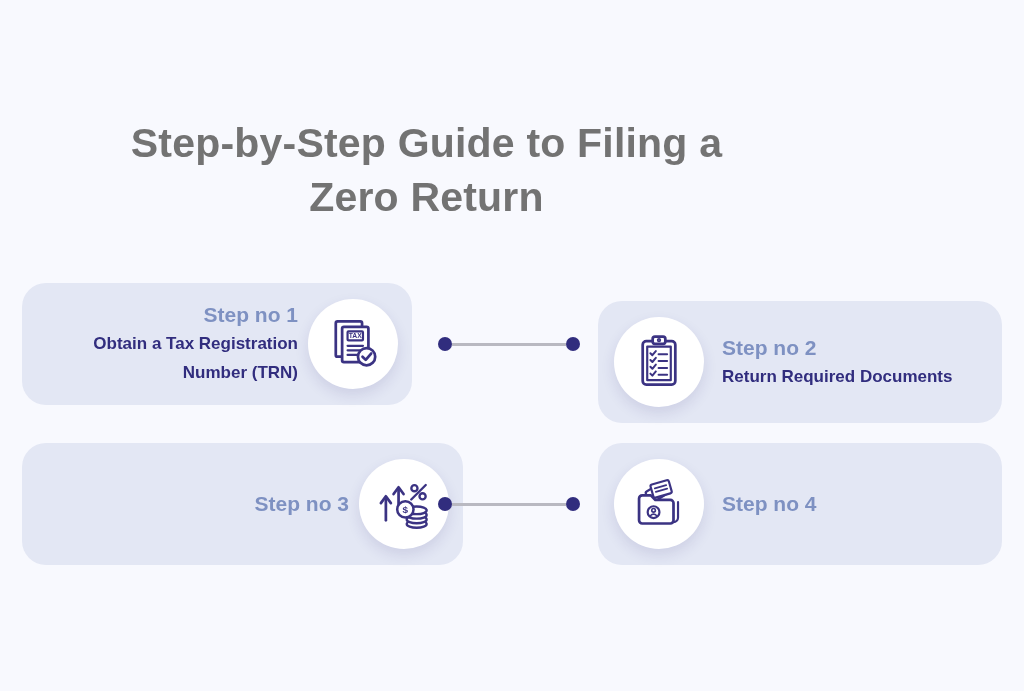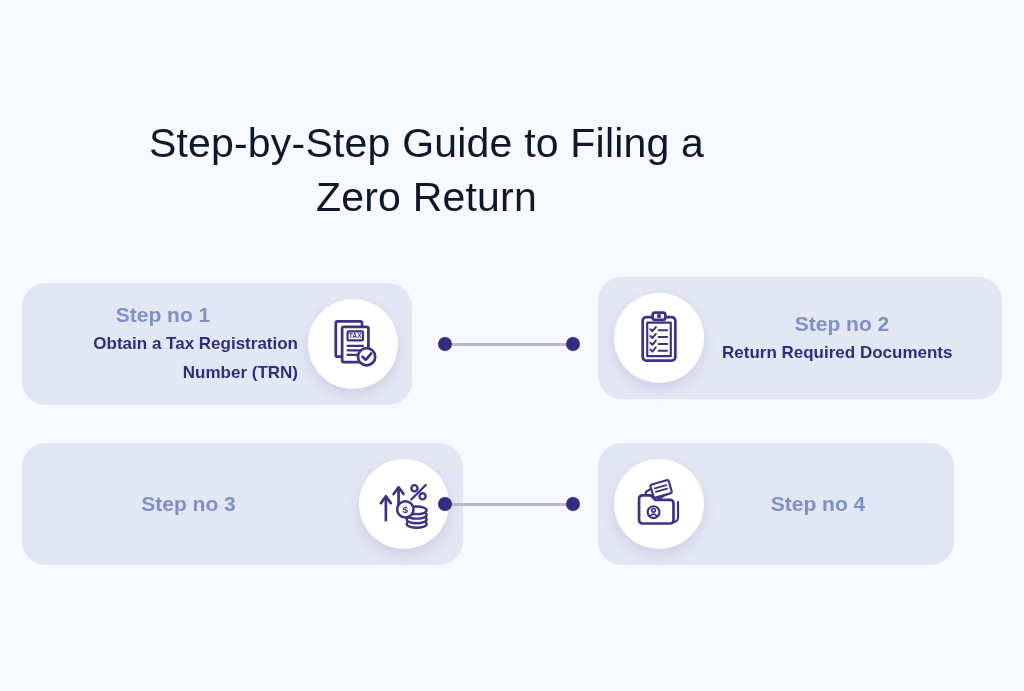--- a/index.html
+++ b/index.html
@@ -9,62 +9,61 @@
     background:#f8f9fe;
     position:relative;
     overflow:hidden;
   }
   .canvas { position:absolute; inset:0; width:1024px; height:691px; }
 
   
   .title {
     position:absolute; top:116px; left:0; width:853px;
     text-align:center;
-    color:#0f172a;
-    font-weight:normal;
+    color:#737373;
+    font-weight:bold;
     font-size:41px;
     line-height:54px;
     letter-spacing:0.2px;
   }
   .title .tline { display:block; }
 
   
   .card {
     position:absolute;
     height:122px;
     background:#e3e7f4;
     border-radius:24px;
     display:flex;
     align-items:center;
   }
   .card-1 { left:22px;  top:283px; width:390px; }
-  .card-2 { left:598px; top:277px; width:404px; }
+  .card-2 { left:598px; top:301px; width:404px; }
   .card-3 { left:22px;  top:443px; width:441px; }
-  .card-4 { left:598px; top:443px; width:356px; }
+  .card-4 { left:598px; top:443px; width:404px; }
 
   .icon-circle {
     flex:0 0 auto;
     width:90px; height:90px;
     border-radius:50%;
     background:#ffffff;
     box-shadow:0 6px 14px rgba(49,45,126,0.12);
     display:flex; align-items:center; justify-content:center;
   }
   .card.text-right .icon-circle { margin-left:10px; margin-right:14px; }
   .card.icon-left  .icon-circle { margin-left:16px; margin-right:18px; }
 
   .text-block { flex:1 1 auto; }
   .card.text-right .text-block { text-align:right; padding-left:6px; }
   .card.icon-left  .text-block { text-align:left;  padding-right:40px; }
 
   .step-label {
     font-size:21px; font-weight:bold;
     color:#7e91c2;
     line-height:28px;
-    text-align:center;
   }
   .step-title {
     font-size:17px; font-weight:bold;
     color:#312d7e;
     line-height:29px;
   }
 
   
   .connector {
     position:absolute; left:438px; width:142px; height:14px;

